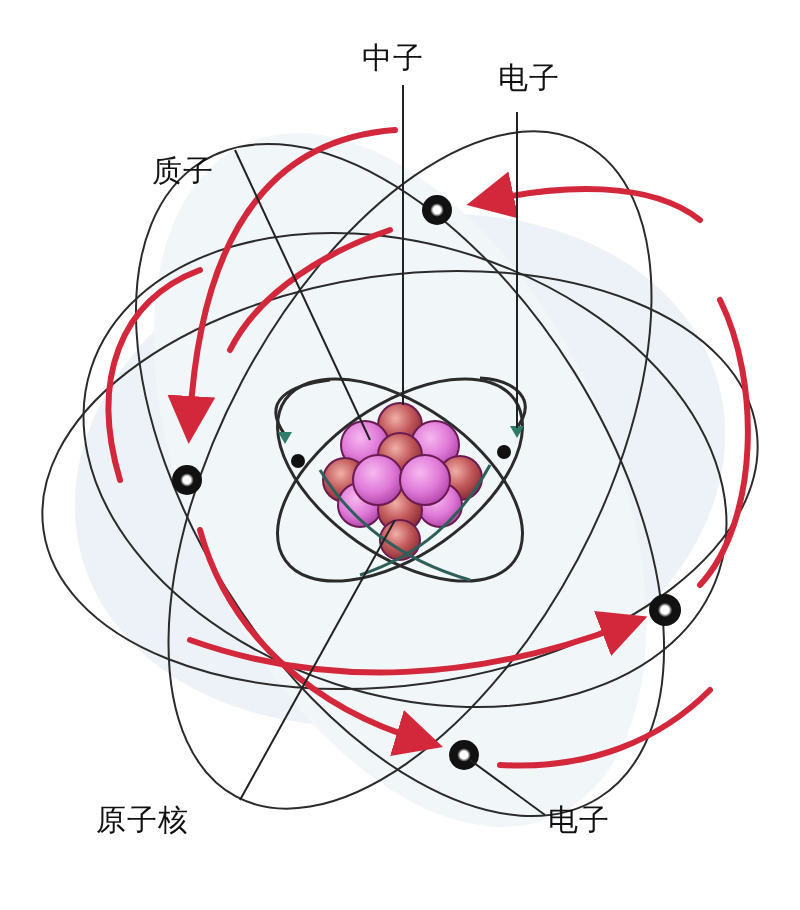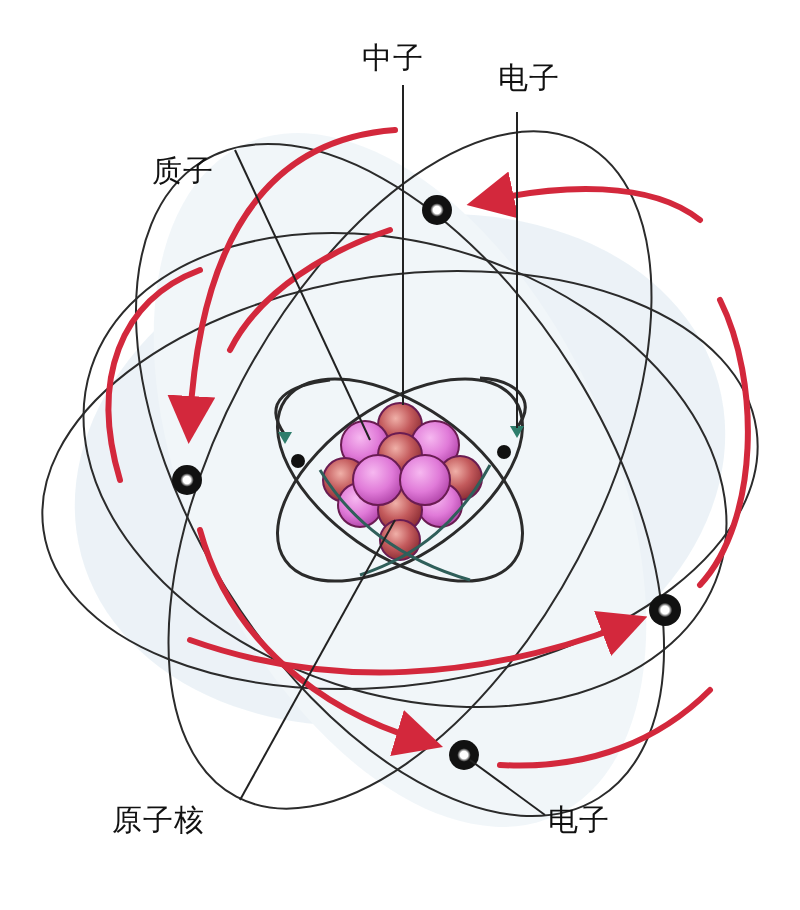--- a/index.html
+++ b/index.html
@@ -105,15 +105,15 @@
       <line x1="517" y1="112" x2="517" y2="428"></line>
       <line x1="235" y1="150" x2="370" y2="440"></line>
       <line x1="240" y1="800" x2="395" y2="520"></line>
       <line x1="470" y1="760" x2="545" y2="815"></line>
     </g>
   </svg>
 
   <span class="label" style="left:362px; top:38px;">中子</span>
   <span class="label" style="left:498px; top:58px;">电子</span>
   <span class="label" style="left:152px; top:128px;margin-top:23px;">质子</span>
-  <span class="label" style="left:112px; top:800px;">原子核</span>
+  <span class="label" style="left:96px; top:800px;">原子核</span>
   <span class="label" style="left:548px; top:800px;">电子</span>
 </div>
 
 </body></html>

